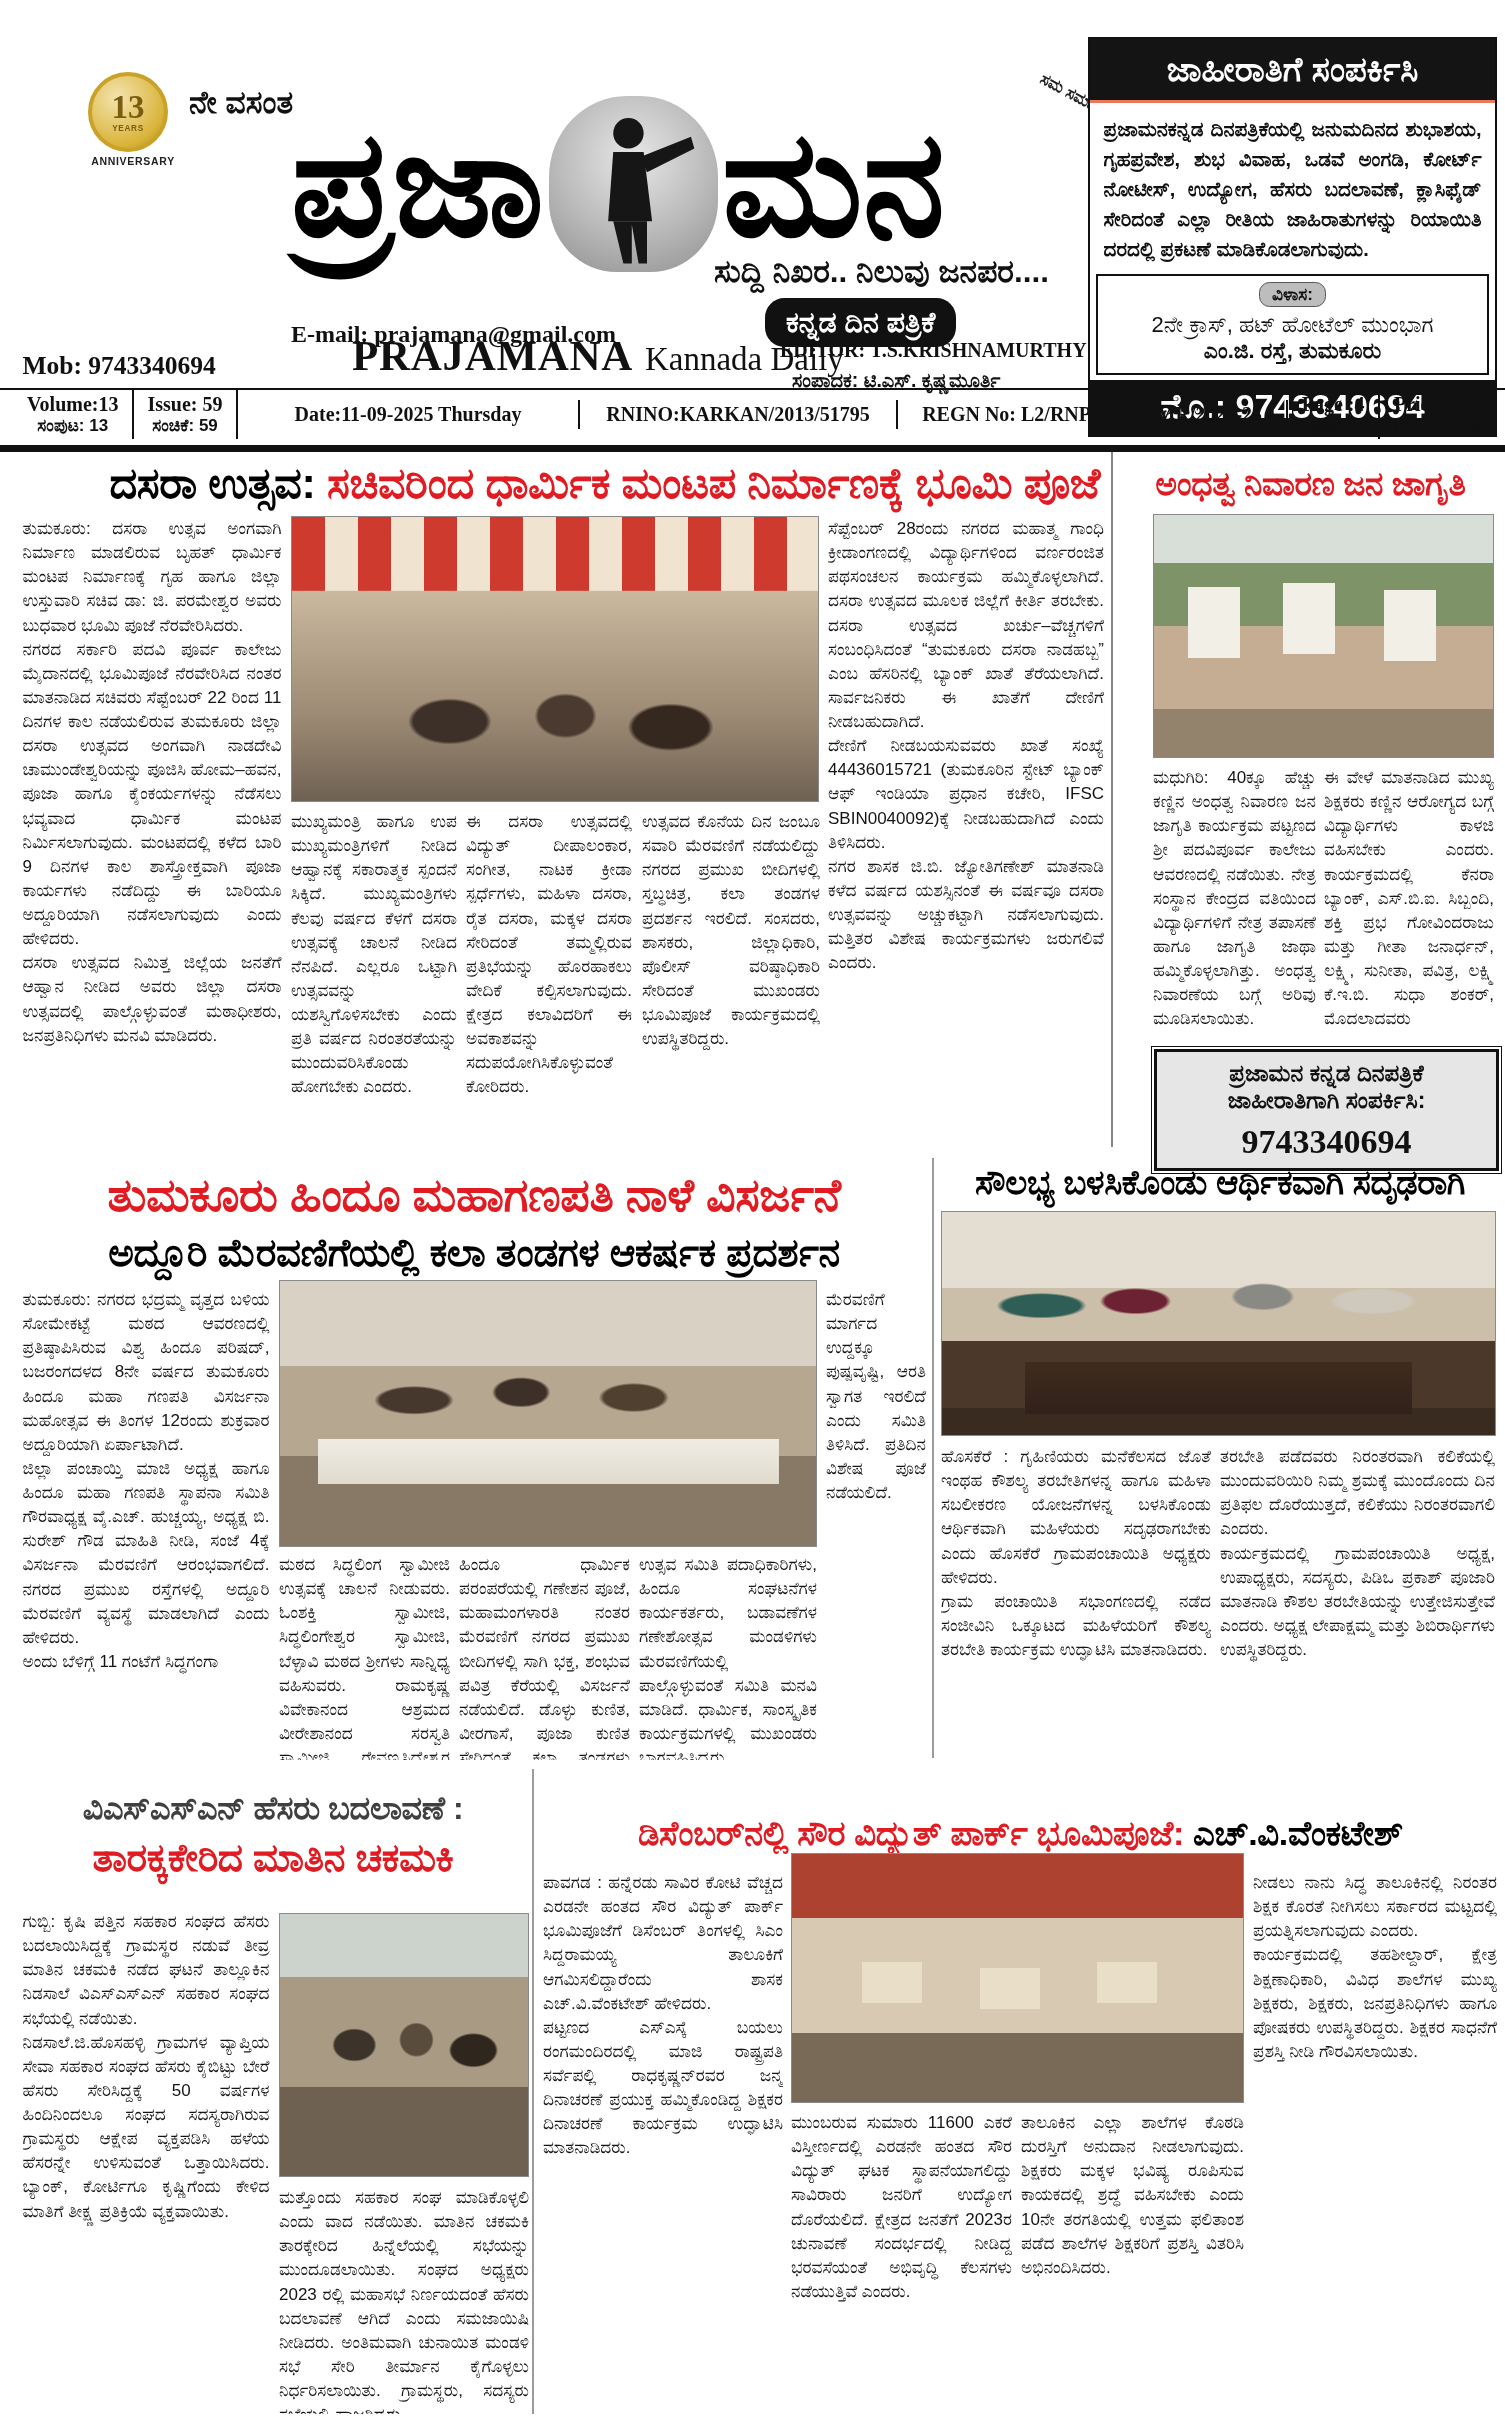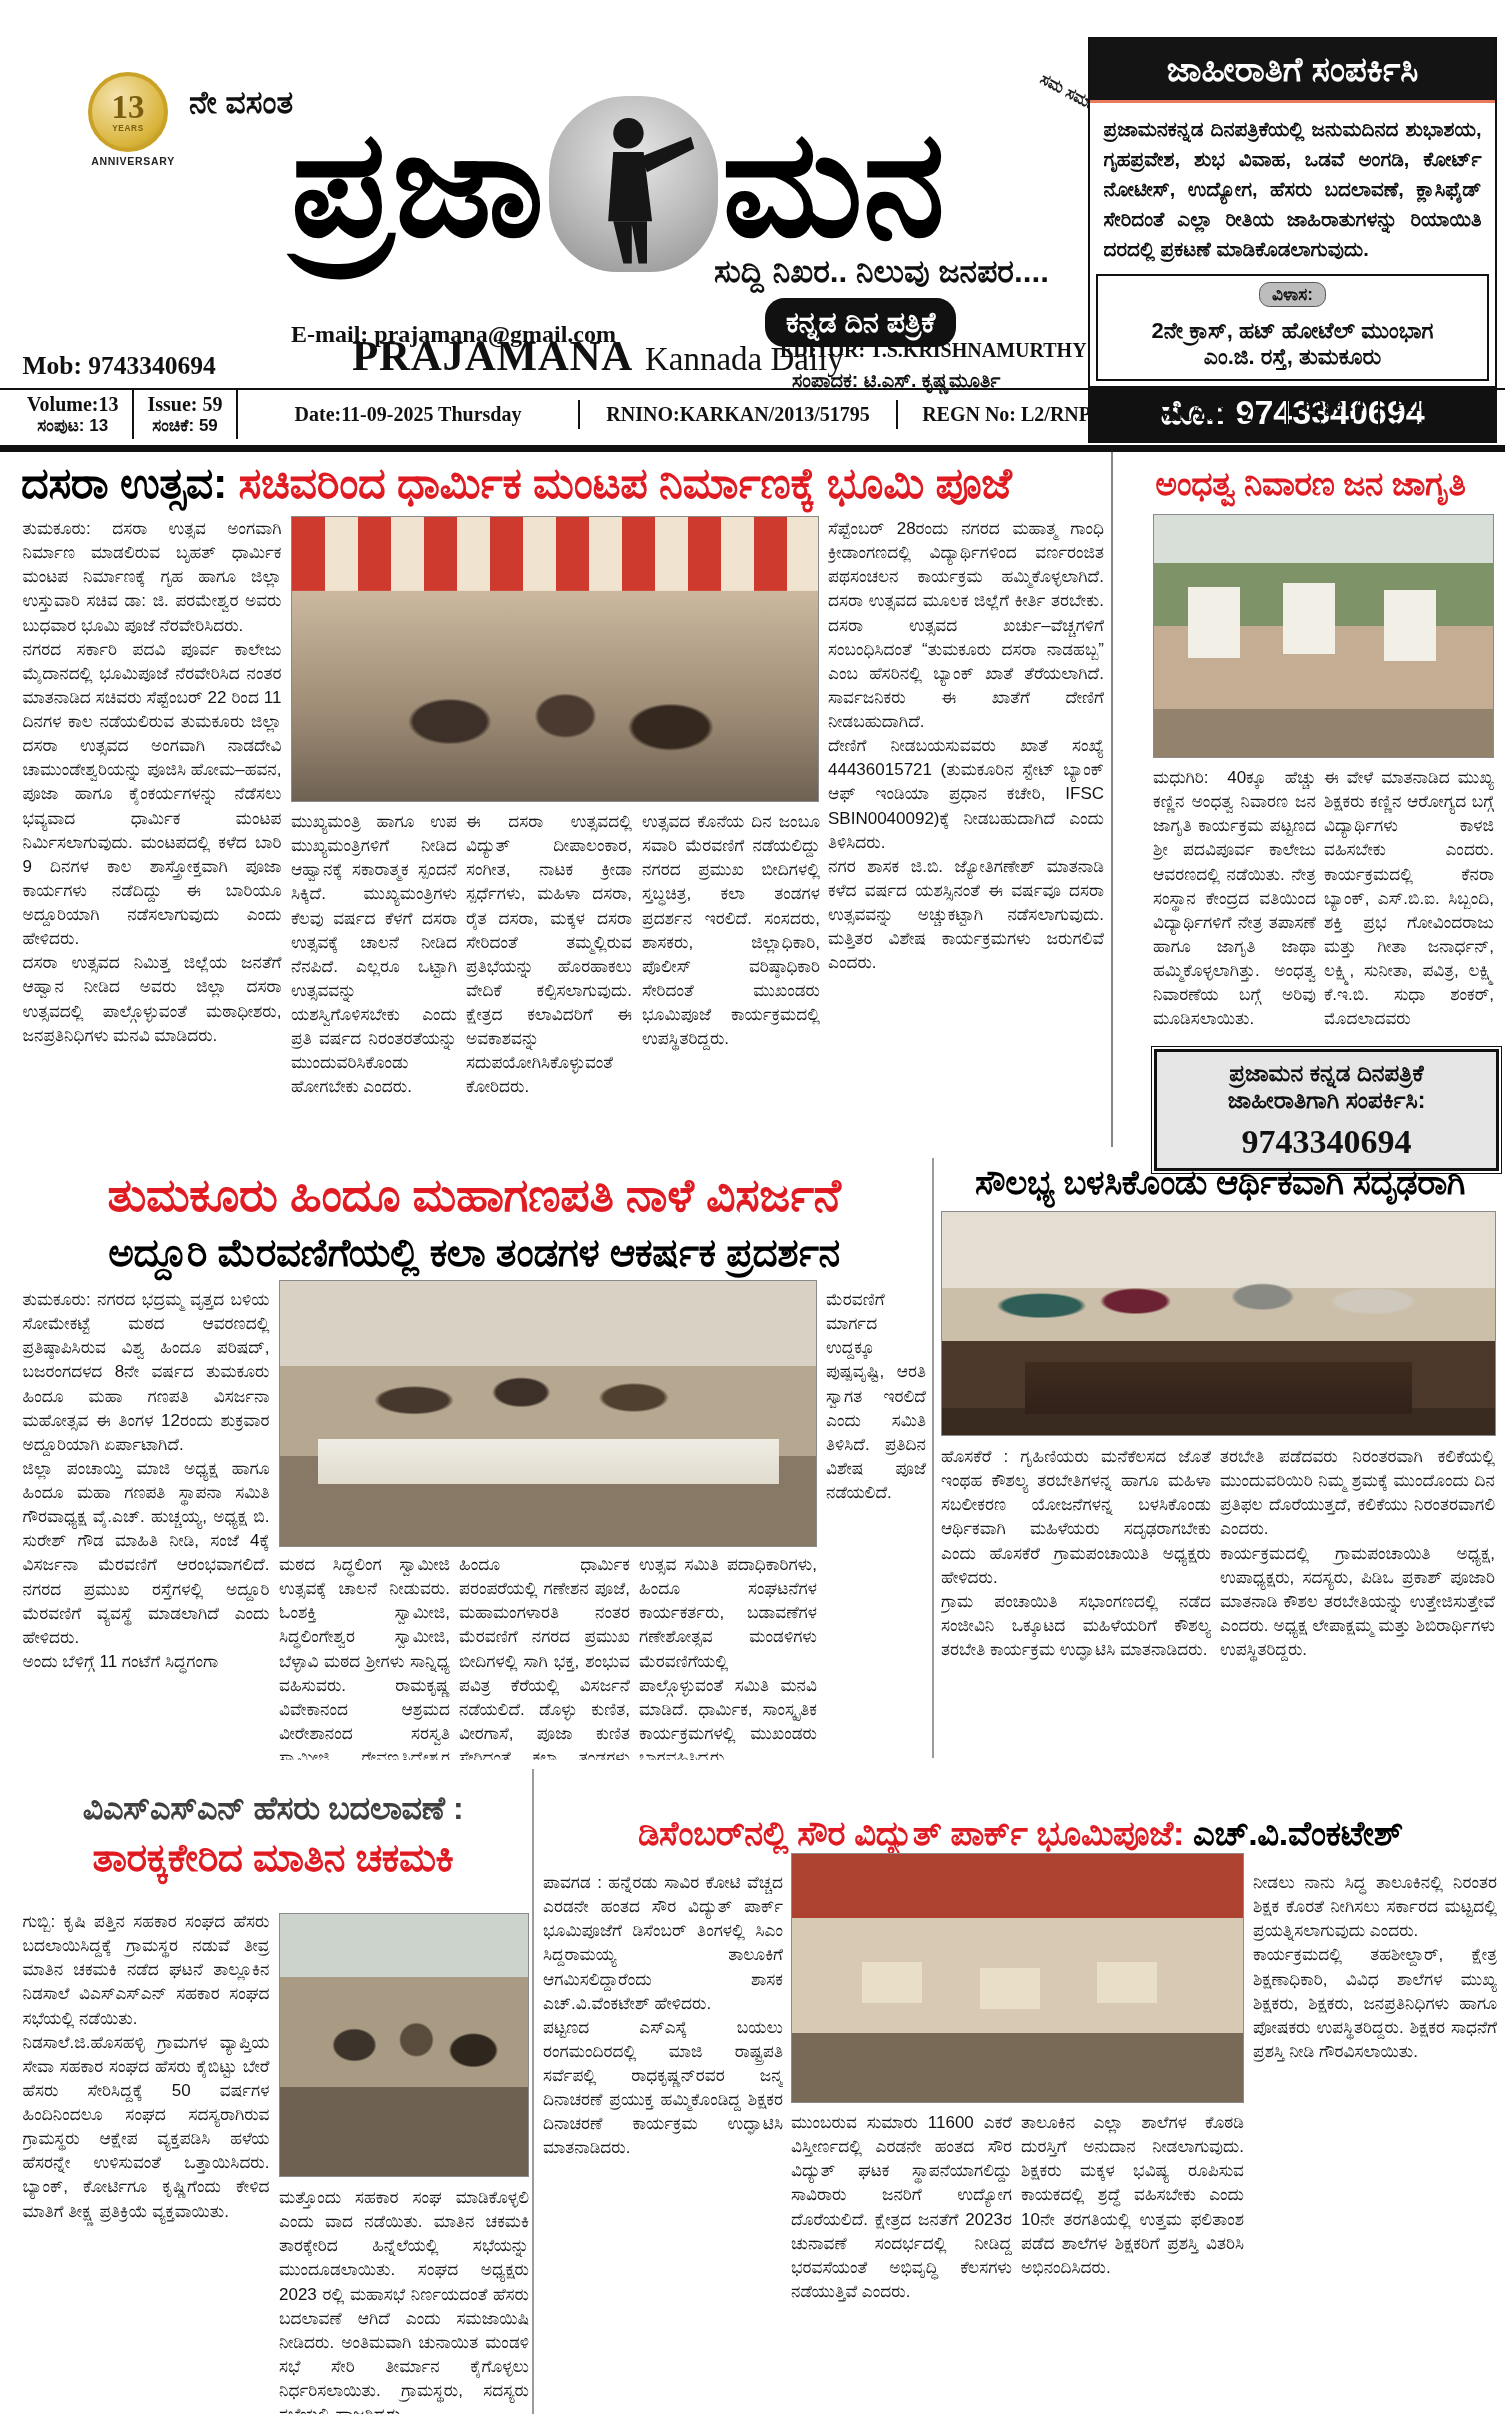--- a/index.html
+++ b/index.html
@@ -4,21 +4,21 @@
 <style>
   html,body{margin:0;padding:0;background:#fff;}
   .page{position:relative;width:1505px;height:2426px;background:#fff;overflow:hidden;
         font-family:"Liberation Sans",sans-serif;color:#111;}
   .abs{position:absolute;}
   .kn{font-family:"Liberation Sans",sans-serif;}
   .en-serif{font-family:"Liberation Serif",serif;}
   .red{color:#e01b22;}
   .body-col{font-size:17px;line-height:1.42;text-align:justify;white-space:pre-line;
             overflow:hidden;font-weight:500;color:#141414;}
-  .headline{font-weight:bold;letter-spacing:-0.4px;}
+  .headline{font-weight:bold;letter-spacing:-0.4px;text-align:right;}
   .photo{border:0.7px solid #8a8a8a;box-sizing:border-box;}
   .vline{width:1.5px;background:#222;}
   
   .anniv-circle{width:72px;height:72px;border-radius:50%;border:4.5px solid #c9a227;
     background:radial-gradient(circle at 35% 30%,#f4e3ae,#d9b43a 70%,#a8831d);
     display:flex;flex-direction:column;align-items:center;justify-content:center;}
   .anniv-13{font-size:33px;font-weight:bold;color:#7a5c10;font-family:"Liberation Serif",serif;line-height:1;}
   .anniv-years{font-size:8.2px;color:#7a5c10;font-weight:bold;letter-spacing:0.7px;}
   .anniv-label{font-size:10.5px;font-weight:bold;color:#222;letter-spacing:0.7px;margin-top:3px;}
   .masthead-title{font-size:148px;font-weight:900;color:#000;line-height:1;display:flex;align-items:center;}
@@ -82,21 +82,21 @@
     <span class="en-serif" style="font-size:33px;">Kannada Daily</span>
   </div>
   <div class="abs en-serif" style="left:780px;top:339px;font-size:20px;font-weight:bold;">EDITOR: T.S.KRISHNAMURTHY</div>
   <div class="abs kn" style="left:792px;top:369px;font-size:19.5px;font-weight:bold;">ಸಂಪಾದಕ: ಟಿ.ಎಸ್. ಕೃಷ್ಣಮೂರ್ತಿ</div>
 
   <div class="abs adbox" style="left:1088px;top:37px;width:405px;">
     <div class="adbox-head kn">ಜಾಹೀರಾತಿಗೆ ಸಂಪರ್ಕಿಸಿ</div>
     <div class="adbox-body kn">ಪ್ರಜಾಮನಕನ್ನಡ ದಿನಪತ್ರಿಕೆಯಲ್ಲಿ ಜನುಮದಿನದ ಶುಭಾಶಯ, ಗೃಹಪ್ರವೇಶ, ಶುಭ ವಿವಾಹ, ಒಡವೆ ಅಂಗಡಿ, ಕೋರ್ಟ್ ನೋಟೀಸ್, ಉದ್ಯೋಗ, ಹೆಸರು ಬದಲಾವಣೆ, ಕ್ಲಾಸಿಫೈಡ್ ಸೇರಿದಂತೆ ಎಲ್ಲಾ ರೀತಿಯ ಜಾಹಿರಾತುಗಳನ್ನು ರಿಯಾಯಿತಿ ದರದಲ್ಲಿ ಪ್ರಕಟಣೆ ಮಾಡಿಕೊಡಲಾಗುವುದು.</div>
     <div class="adbox-inner">
       <span class="vilasa kn">ವಿಳಾಸ:</span>
-      <div class="kn" style="font-size:22px;font-weight:bold;margin-top:11px;">2ನೇ ಕ್ರಾಸ್, ಹಟ್ ಹೋಟೆಲ್ ಮುಂಭಾಗ</div>
+      <div class="kn" style="font-size:22px;font-weight:normal;margin-top:5px;">2ನೇ ಕ್ರಾಸ್, ಹಟ್ ಹೋಟೆಲ್ ಮುಂಭಾಗ</div>
       <div class="kn" style="font-size:22px;font-weight:bold;">ಎಂ.ಜಿ. ರಸ್ತೆ, ತುಮಕೂರು</div>
     </div>
     <div class="adbox-phone kn">ಮೊ.: 9743340694</div>
   </div>
 
   <div class="abs infobar" style="left:0px;top:388px;width:1505px;">
     <div class="info-item" style="margin-left:13.5px;">
       <div class="info-en">Volume:13</div>
       <div class="info-kn">ಸಂಪುಟ: 13</div>
     </div>

